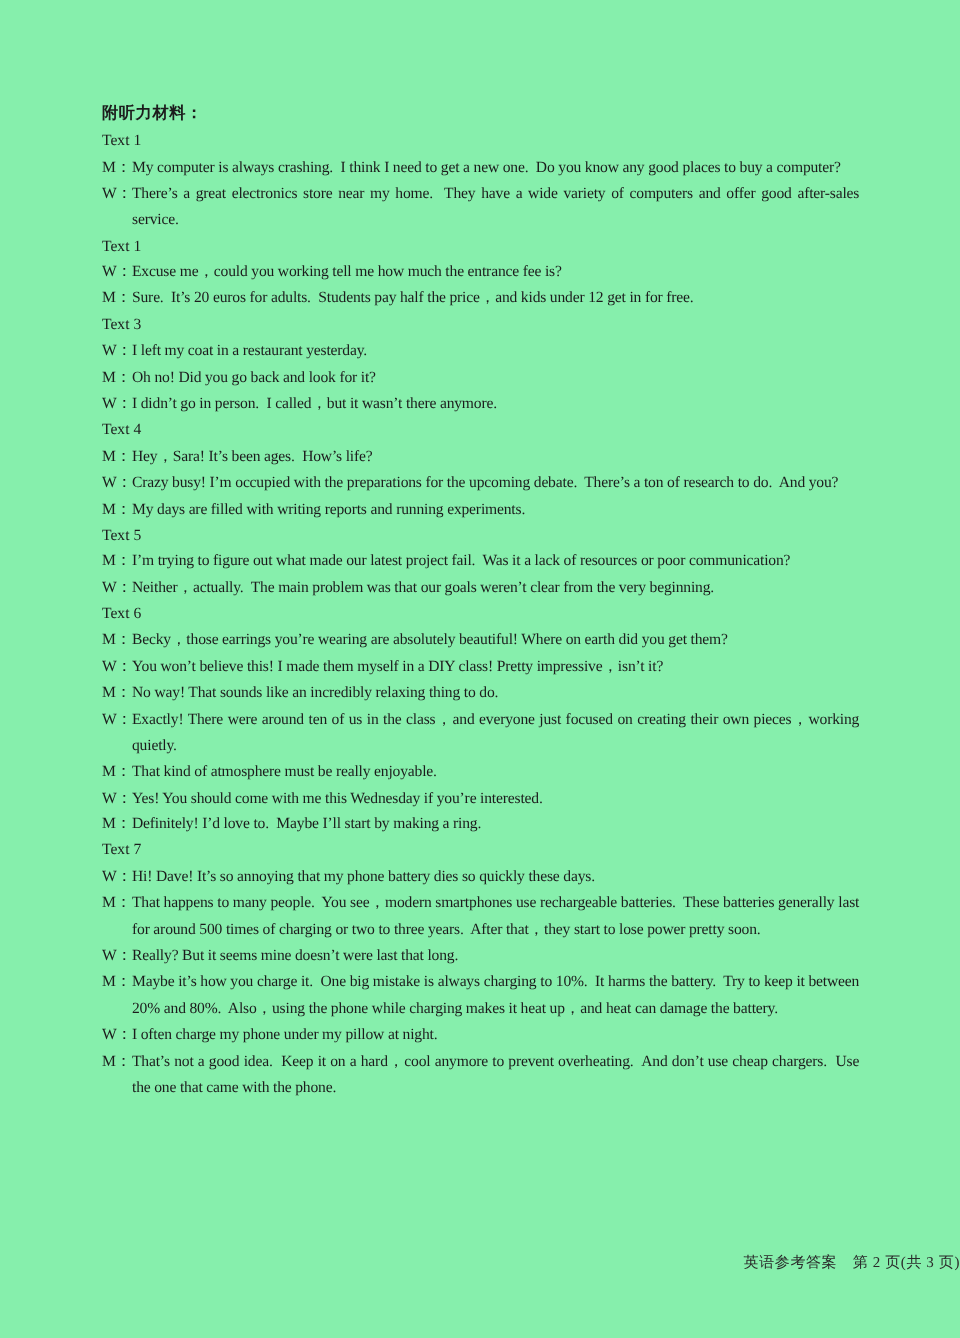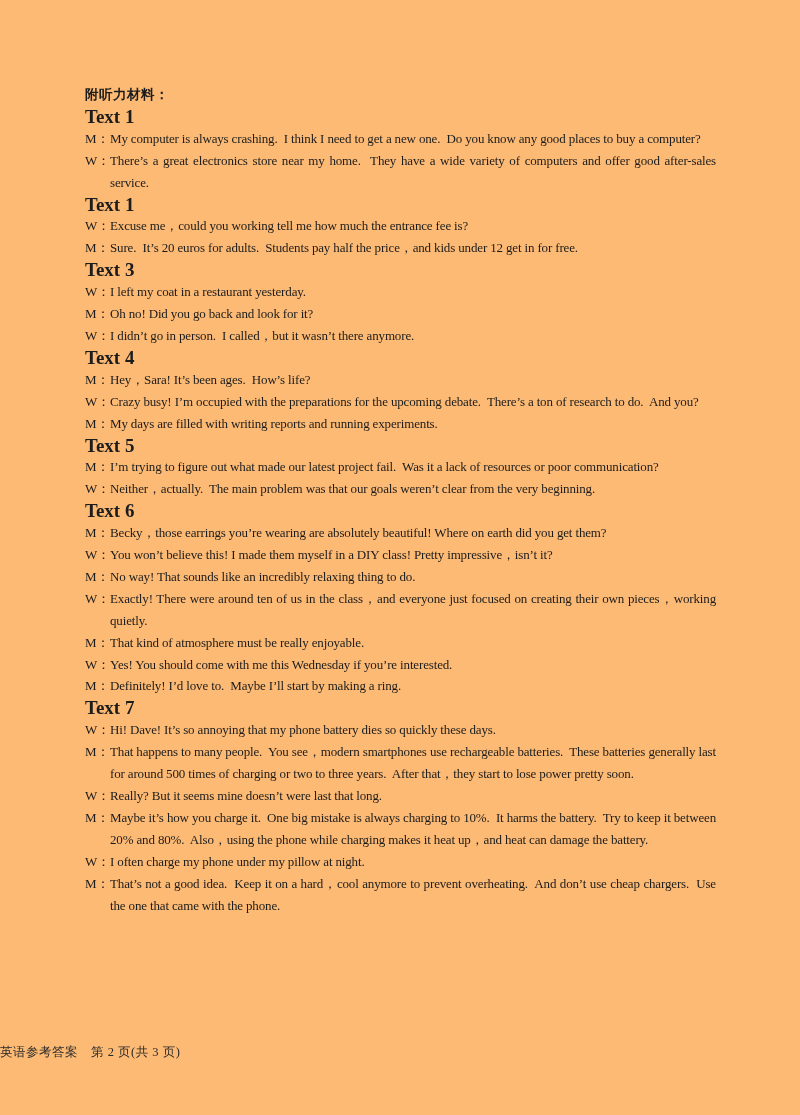--- a/index.html
+++ b/index.html
@@ -4,41 +4,41 @@
 <style>
   html, body {
     margin: 0;
     padding: 0;
     background: #ffffff;
   }
   .page {
     position: relative;
     width: 800px;
     height: 1115px;
-    background: #fdba74;
+    background: #86efac;
     overflow: hidden;
     font-family: "Liberation Serif", "DejaVu Serif", serif;
     color: #1c1c1c;
   }
   .content {
     position: absolute;
     top: 84px;
     left: 85px;
     right: 84px;
   }
   .heading {
     font-family: "DejaVu Sans", "Liberation Sans", sans-serif;
     font-weight: 700;
     font-size: 13.5px;
     line-height: 21.9px;
     letter-spacing: 0.5px;
   }
   .section-label {
-    font-weight: 700;
-    font-size: 19px;
+    font-weight: 400;
+    font-size: 13px;
     line-height: 21.9px;
   }
   .dialogue-row {
     display: flex;
     align-items: flex-start;
   }
   .speaker {
     flex: 0 0 25px;
     width: 25px;
     font-size: 13px;
@@ -52,21 +52,21 @@
     letter-spacing: -0.15px;
     text-align: justify;
     text-justify: inter-word;
     white-space: pre-wrap;
   }
   .footer {
     position: absolute;
     top: 1042px;
     left: 0;
     width: 100%;
-    text-align: left;
+    text-align: right;
     font-size: 12.5px;
     line-height: 20px;
     color: #2a2a2a;
     letter-spacing: 0.5px;
   }
 </style>
 </head>
 <body>
 
 <div class="page">

